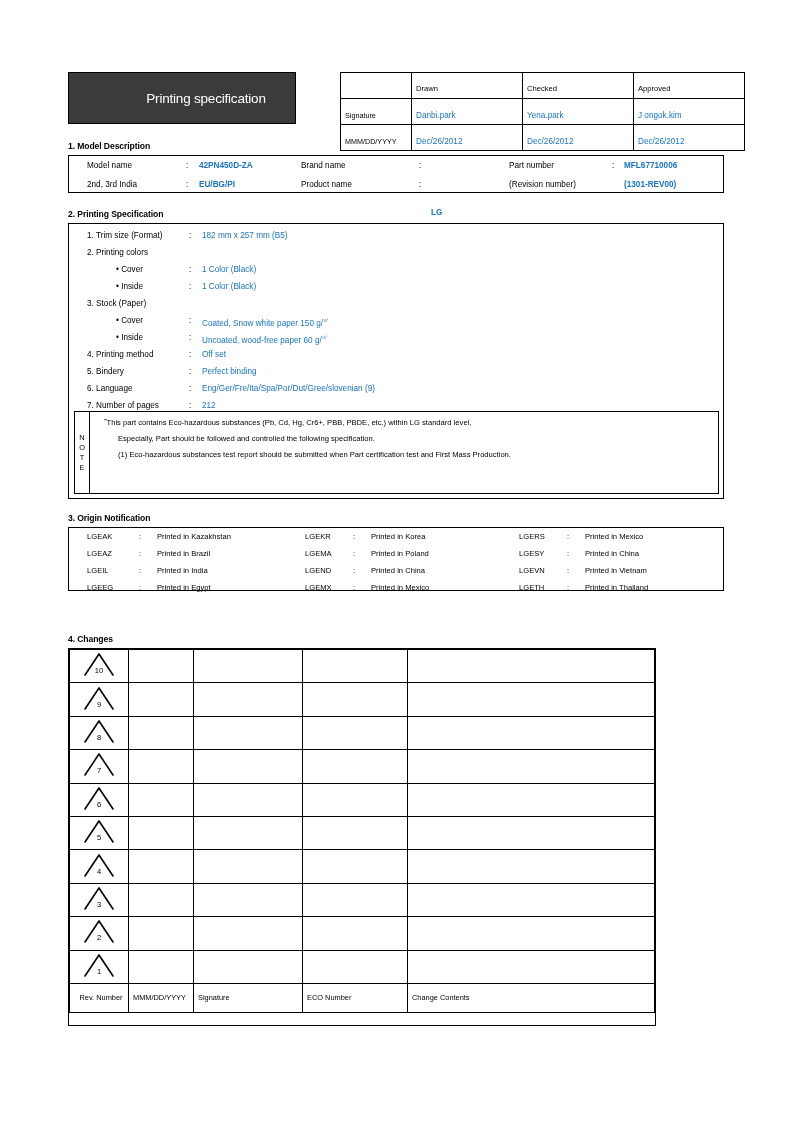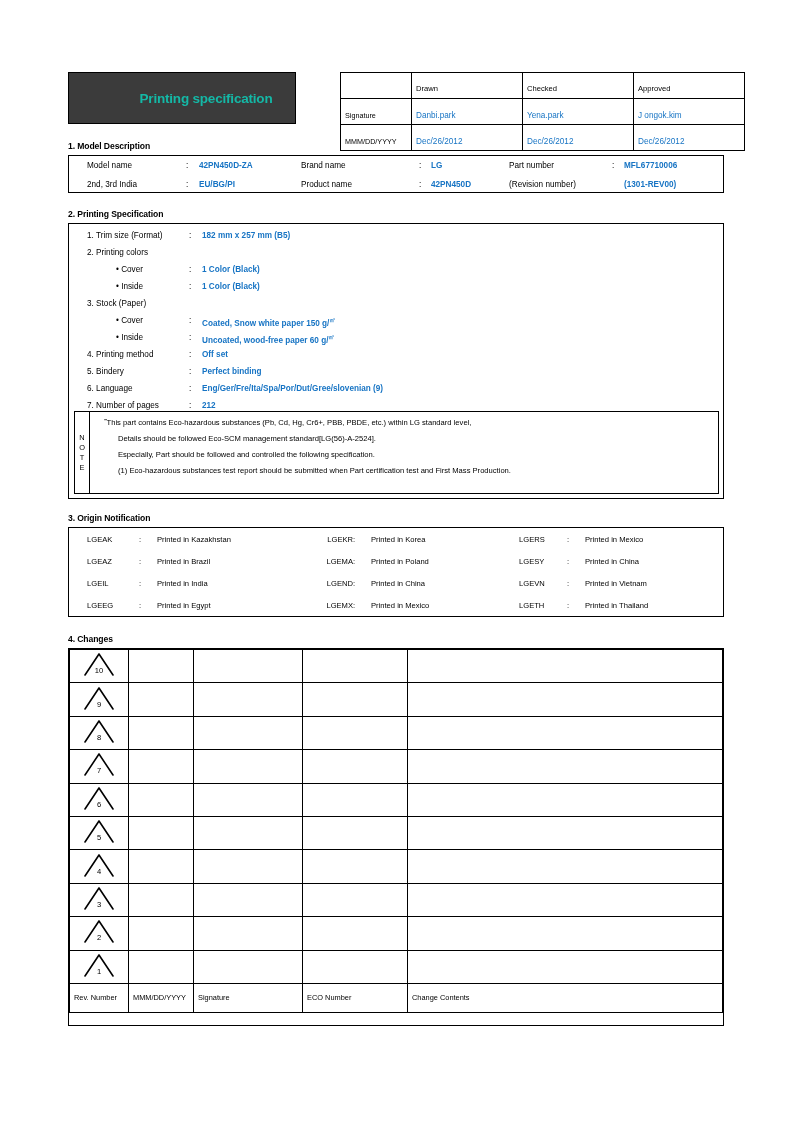--- a/index.html
+++ b/index.html
@@ -38,23 +38,23 @@
     width: 228px;
     height: 52px;
     background: #3b3b3b;
     border: 1.5px solid #000;
     box-sizing: border-box;
     display: flex;
     align-items: center;
     justify-content: center;
   }
   .title-banner span {
-    color: #14b8a6;
+    color: #ffffff;
     font-size: 13.5px;
-    font-weight: bold;
+    font-weight: normal;
     letter-spacing: -0.2px;
     padding-left: 48px;
   }
 
   .approval-table {
     position: absolute;
     left: 272px;
     top: 0;
     width: 384px;
     border-collapse: collapse;
@@ -99,38 +99,38 @@
     line-height: 19px;
   }
   .md-row.r1 { top: 0; }
   .md-row.r2 { top: 19px; }
   .md-cell { position: absolute; white-space: nowrap; }
   .md-c1 { left: 18px; }
   .md-s1 { left: 117px; }
   .md-v1 { left: 130px; font-weight: bold; }
   .md-c2 { left: 232px; }
   .md-s2 { left: 350px; }
-  .md-v2 { left: 362px; font-weight: bold; }
+  .md-v2 { left: 362px; font-weight: bold; margin-top: 47px; }
   .md-c3 { left: 440px; }
   .md-s3 { left: 543px; }
   .md-v3 { left: 555px; font-weight: bold; text-align: center; }
 
   
   #spec-box { left: 68px; top: 223px; width: 656px; height: 276px; }
   .spec-line {
     position: absolute;
     font-size: 8.2px;
     height: 17px;
     line-height: 17px;
     white-space: nowrap;
   }
   .spec-label { position: absolute; left: 18px; }
   .spec-label.indent { left: 47px; }
   .spec-colon { position: absolute; left: 120px; }
-  .spec-val { position: absolute; left: 133px; font-weight: bold; }
+  .spec-val { position: absolute; left: 133px; font-weight: normal; }
   .sup-m2 { font-size: 6px; vertical-align: super; }
 
   
   .note-box {
     position: absolute;
     left: 5px;
     top: 187px;
     width: 645px;
     height: 83px;
     border: 1px solid #000;
@@ -163,42 +163,42 @@
     margin-left: 6px;
   }
   .note-lines div {
     font-size: 7.6px;
     line-height: 16px;
     white-space: nowrap;
   }
   .note-lines div.sub { padding-left: 14px; }
 
   
-  #origin-box { left: 68px; top: 527px; width: 656px; height: 90px; }
+  #origin-box { left: 68px; top: 527px; width: 656px; height: 64px; }
   .origin-table {
     width: 100%;
     height: 100%;
     border-collapse: collapse;
     table-layout: fixed;
   }
   .origin-table td {
     font-size: 7.6px;
     height: 17px;
     vertical-align: middle;
     white-space: nowrap;
     padding: 0;
   }
   .o-code { width: 52px; padding-left: 18px !important; }
   .o-colon { width: 10px; text-align: left; }
   .o-name { width: 148px; padding-left: 8px !important; }
-  .o-code2 { width: 48px; text-align: right; }
+  .o-code2 { width: 48px; }
   .o-code3 { width: 48px; }
 
   
-  #changes-box { left: 68px; top: 648px; width: 656px; height: 378px; }
+  #changes-box { left: 68px; top: 648px; width: 588px; height: 378px; }
   .changes-table {
     width: 100%;
     border-collapse: collapse;
     table-layout: fixed;
   }
   .changes-table td {
     border: 1px solid #000;
     height: 32.4px;
     padding: 0;
     vertical-align: middle;
@@ -207,21 +207,21 @@
   .changes-table td.c-date { width: 64px; }
   .changes-table td.c-sig { width: 108px; }
   .changes-table td.c-eco { width: 104px; }
   .changes-table td.c-cont { width: auto; }
   .changes-table tr.foot td {
     height: 28px;
     font-size: 7.4px;
     padding-left: 4px;
     vertical-align: middle;
   }
-  .changes-table tr.foot td.c-rev { text-align: left; }
+  .changes-table tr.foot td.c-rev { text-align: center; }
 
   
   .tri {
     position: relative;
     display: inline-block;
     width: 32px;
     height: 24px;
   }
   .tri svg { display: block; }
   .tri .num {
@@ -367,21 +367,20 @@
 
     <div class="note-box">
       <div class="note-label">
         <i>N</i>
         <i>O</i>
         <i>T</i>
         <i>E</i>
       </div>
       <div class="note-lines">
         <div>˝This part contains Eco-hazardous substances (Pb, Cd, Hg, Cr6+, PBB, PBDE, etc.) within LG standard level,</div>
-        <div class="sub">Details should be followed Eco-SCM management standard[LG(56)-A-2524].</div>
         <div class="sub">Especially, Part should be followed and controlled the following specification.</div>
         <div class="sub">(1) Eco-hazardous substances test report should be submitted when Part certification test and First Mass Production.</div>
       </div>
     </div>
   </div>
 
   <div class="sec-head" style="left:68px; top:513px;">3. Origin Notification</div>
 
   <div class="box" id="origin-box">
     <table class="origin-table">

